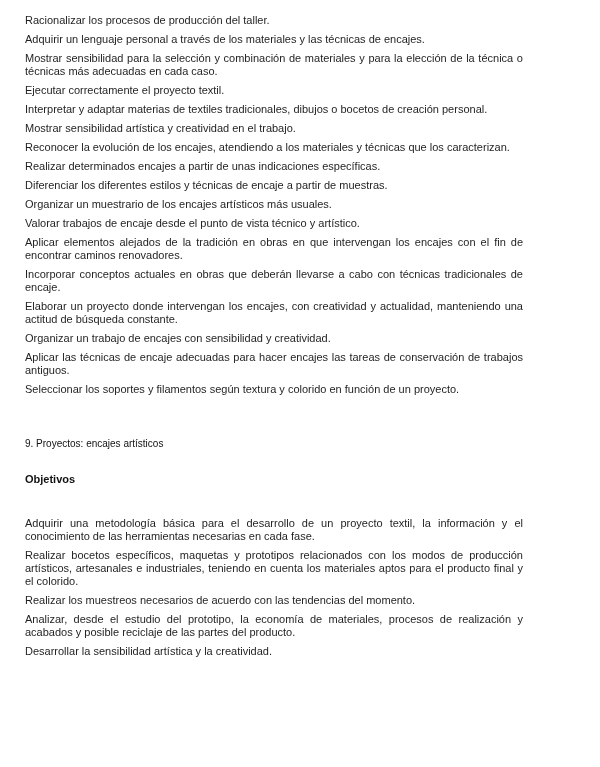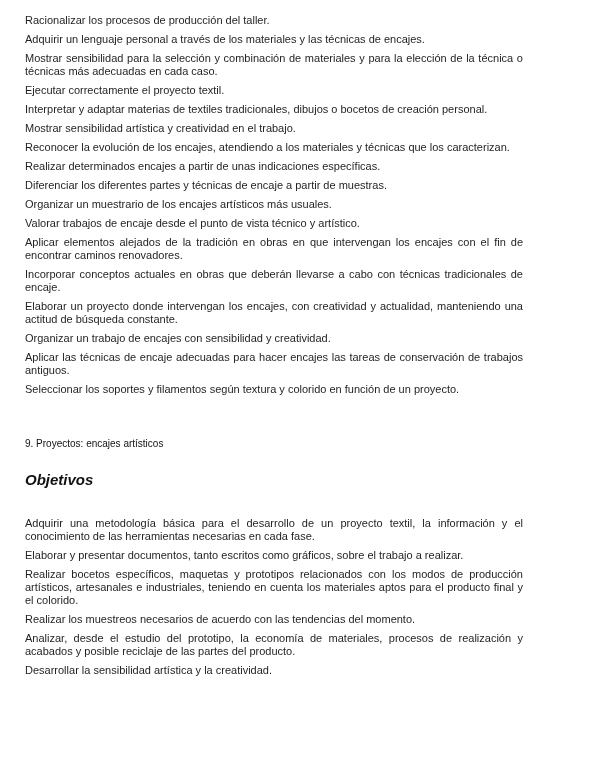--- a/index.html
+++ b/index.html
@@ -28,60 +28,58 @@
     color: #1f1f1f;
   }
   .section-title {
     font-size: 10px;
     line-height: 13px;
     font-weight: normal;
     margin: 41px 0 0 0;
     color: #111111;
   }
   .subsection-title {
-    font-size: 15px;
+    font-size: 11px;
     line-height: 13px;
     font-weight: bold;
-    font-style: italic;
     margin: 23px 0 0 0;
     color: #111111;
   }
   .para-list.second {
     margin-top: 31px;
   }
 </style>
 </head>
 <body>
 
 <div class="page">
   <div class="para-list first">
       <p class="para">Racionalizar los procesos de producción del taller.</p>
       <p class="para">Adquirir un lenguaje personal a través de los materiales y las técnicas de encajes.</p>
       <p class="para">Mostrar sensibilidad para la selección y combinación de materiales y para la elección de la técnica o técnicas más adecuadas en cada caso.</p>
       <p class="para">Ejecutar correctamente el proyecto textil.</p>
       <p class="para">Interpretar y adaptar materias de textiles tradicionales, dibujos o bocetos de creación personal.</p>
       <p class="para">Mostrar sensibilidad artística y creatividad en el trabajo.</p>
       <p class="para">Reconocer la evolución de los encajes, atendiendo a los materiales y técnicas que los caracterizan.</p>
       <p class="para">Realizar determinados encajes a partir de unas indicaciones específicas.</p>
-      <p class="para">Diferenciar los diferentes partes y técnicas de encaje a partir de muestras.</p>
+      <p class="para">Diferenciar los diferentes estilos y técnicas de encaje a partir de muestras.</p>
       <p class="para">Organizar un muestrario de los encajes artísticos más usuales.</p>
       <p class="para">Valorar trabajos de encaje desde el punto de vista técnico y artístico.</p>
       <p class="para">Aplicar elementos alejados de la tradición en obras en que intervengan los encajes con el fin de encontrar caminos renovadores.</p>
       <p class="para">Incorporar conceptos actuales en obras que deberán llevarse a cabo con técnicas tradicionales de encaje.</p>
       <p class="para">Elaborar un proyecto donde intervengan los encajes, con creatividad y actualidad, manteniendo una actitud de búsqueda constante.</p>
       <p class="para">Organizar un trabajo de encajes con sensibilidad y creatividad.</p>
       <p class="para">Aplicar las técnicas de encaje adecuadas para hacer encajes las tareas de conservación de trabajos antiguos.</p>
       <p class="para">Seleccionar los soportes y filamentos según textura y colorido en función de un proyecto.</p>
     </div>
 
   <div class="section-title">9. Proyectos: encajes artísticos</div>
 
   <div class="subsection-title">Objetivos</div>
 
   <div class="para-list second">
       <p class="para">Adquirir una metodología básica para el desarrollo de un proyecto textil, la información y el conocimiento de las herramientas necesarias en cada fase.</p>
-      <p class="para">Elaborar y presentar documentos, tanto escritos como gráficos, sobre el trabajo a realizar.</p>
       <p class="para">Realizar bocetos específicos, maquetas y prototipos relacionados con los modos de producción artísticos, artesanales e industriales, teniendo en cuenta los materiales aptos para el producto final y el colorido.</p>
       <p class="para">Realizar los muestreos necesarios de acuerdo con las tendencias del momento.</p>
       <p class="para">Analizar, desde el estudio del prototipo, la economía de materiales, procesos de realización y acabados y posible reciclaje de las partes del producto.</p>
       <p class="para">Desarrollar la sensibilidad artística y la creatividad.</p>
     </div>
 </div>
 
 </body></html>

